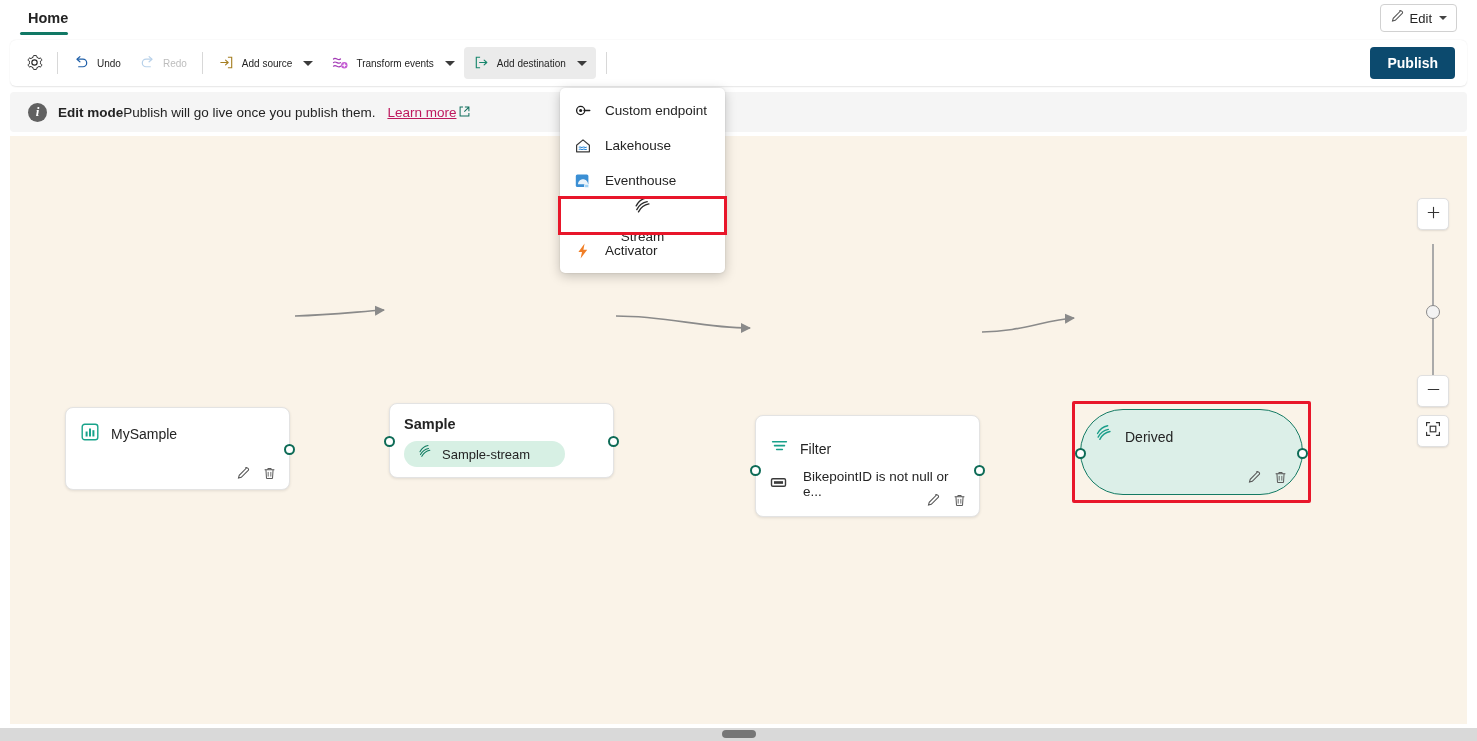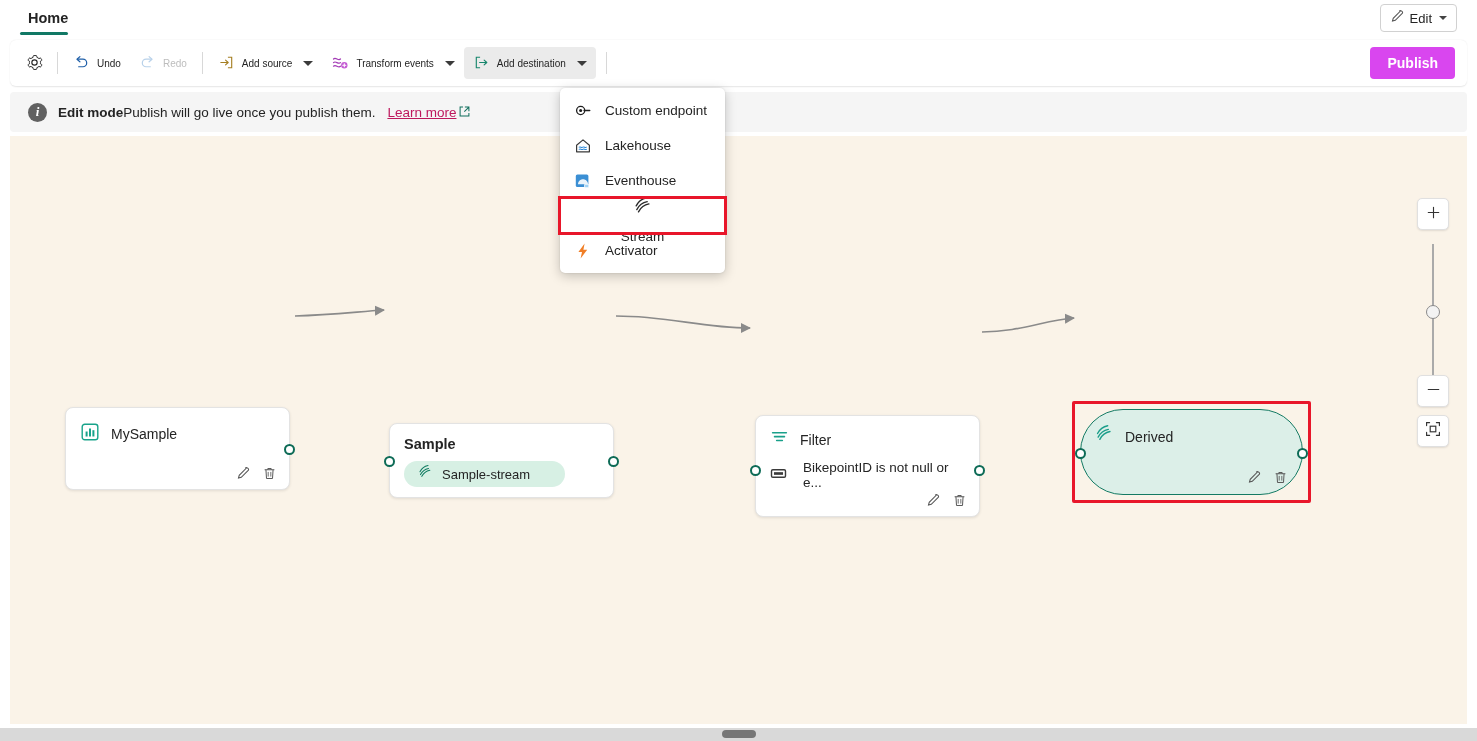--- a/index.html
+++ b/index.html
@@ -84,21 +84,21 @@
   .tb-caret {
     width: 0; height: 0;
     border-left: 5px solid transparent;
     border-right: 5px solid transparent;
     border-top: 5.5px solid #3b3b3b;
     margin-left: 4px;
   }
   .publish-btn {
     position: absolute; right: 12px; top: 7px;
     height: 32px; padding: 0 17px;
-    background: #d946ef;
+    background: #0c4a6e;
     color: #ffffff;
     font-size: 14px; font-weight: 600;
     border: none; border-radius: 4px;
     display: flex; align-items: center;
     cursor: pointer;
   }
 
   
   .infobar {
     position: absolute; top: 92px; left: 10px;
@@ -407,38 +407,38 @@
         <span class="act-btn">
           <svg width="15" height="15" viewBox="0 0 16 16">
             <path d="M2.8 4h10.4M6.2 4V2.7h3.6V4M4.2 4l.6 9.3h6.4L11.8 4" fill="none" stroke="#555" stroke-width="1.05" stroke-linejoin="round"></path>
             <path d="M6.6 6.3v5M9.4 6.3v5" stroke="#555" stroke-width="0.9"></path>
           </svg>
         </span>
       </div>
       <div class="port" style="right:-6px; top:44%;"></div>
     </div>
 
-    <div class="node" style="left:379px; top:267px; width:225px; height:75px;margin-top:20px;">
+    <div class="node" style="left:379px; top:267px; width:225px; height:75px;">
       <div class="node-title-row" style="padding-top:12px">
         <span class="node-title bold">Sample</span>
       </div>
       <div class="pill">
         <span>
           <svg width="15" height="15" viewBox="0 0 18 18">
             <path d="M3 11.5c2.2-4.4 5.2-6.6 9.6-7.4M4.6 13.6c2.2-4.4 5.2-6.6 9.6-7.4M2.4 8.1c2.2-4.4 5.2-6.6 9.6-7.4" fill="none" stroke="#0f7a60" stroke-width="1.25" stroke-linecap="round"></path>
           </svg>
         </span>
         <span>Sample-stream</span>
       </div>
       <div class="port" style="left:-6px; top:44%;"></div>
       <div class="port" style="right:-6px; top:44%;"></div>
     </div>
 
     <div class="node" style="left:745px; top:279px; width:225px; height:102px;">
-      <div class="node-title-row" style="padding-top:12px">
+      <div class="node-title-row" style="padding-top:21px">
         <span>
           <svg width="19" height="19" viewBox="0 0 18 18">
             <path d="M2.5 4.5h13M4.3 8.2h9.4M6.3 11.9h5.4" stroke="#19a08a" stroke-width="1.5" stroke-linecap="round"></path>
           </svg>
         </span>
         <span class="node-title">Filter</span>
       </div>
       <div class="cond-row">
         <span>
           <svg width="17" height="17" viewBox="0 0 18 18">

